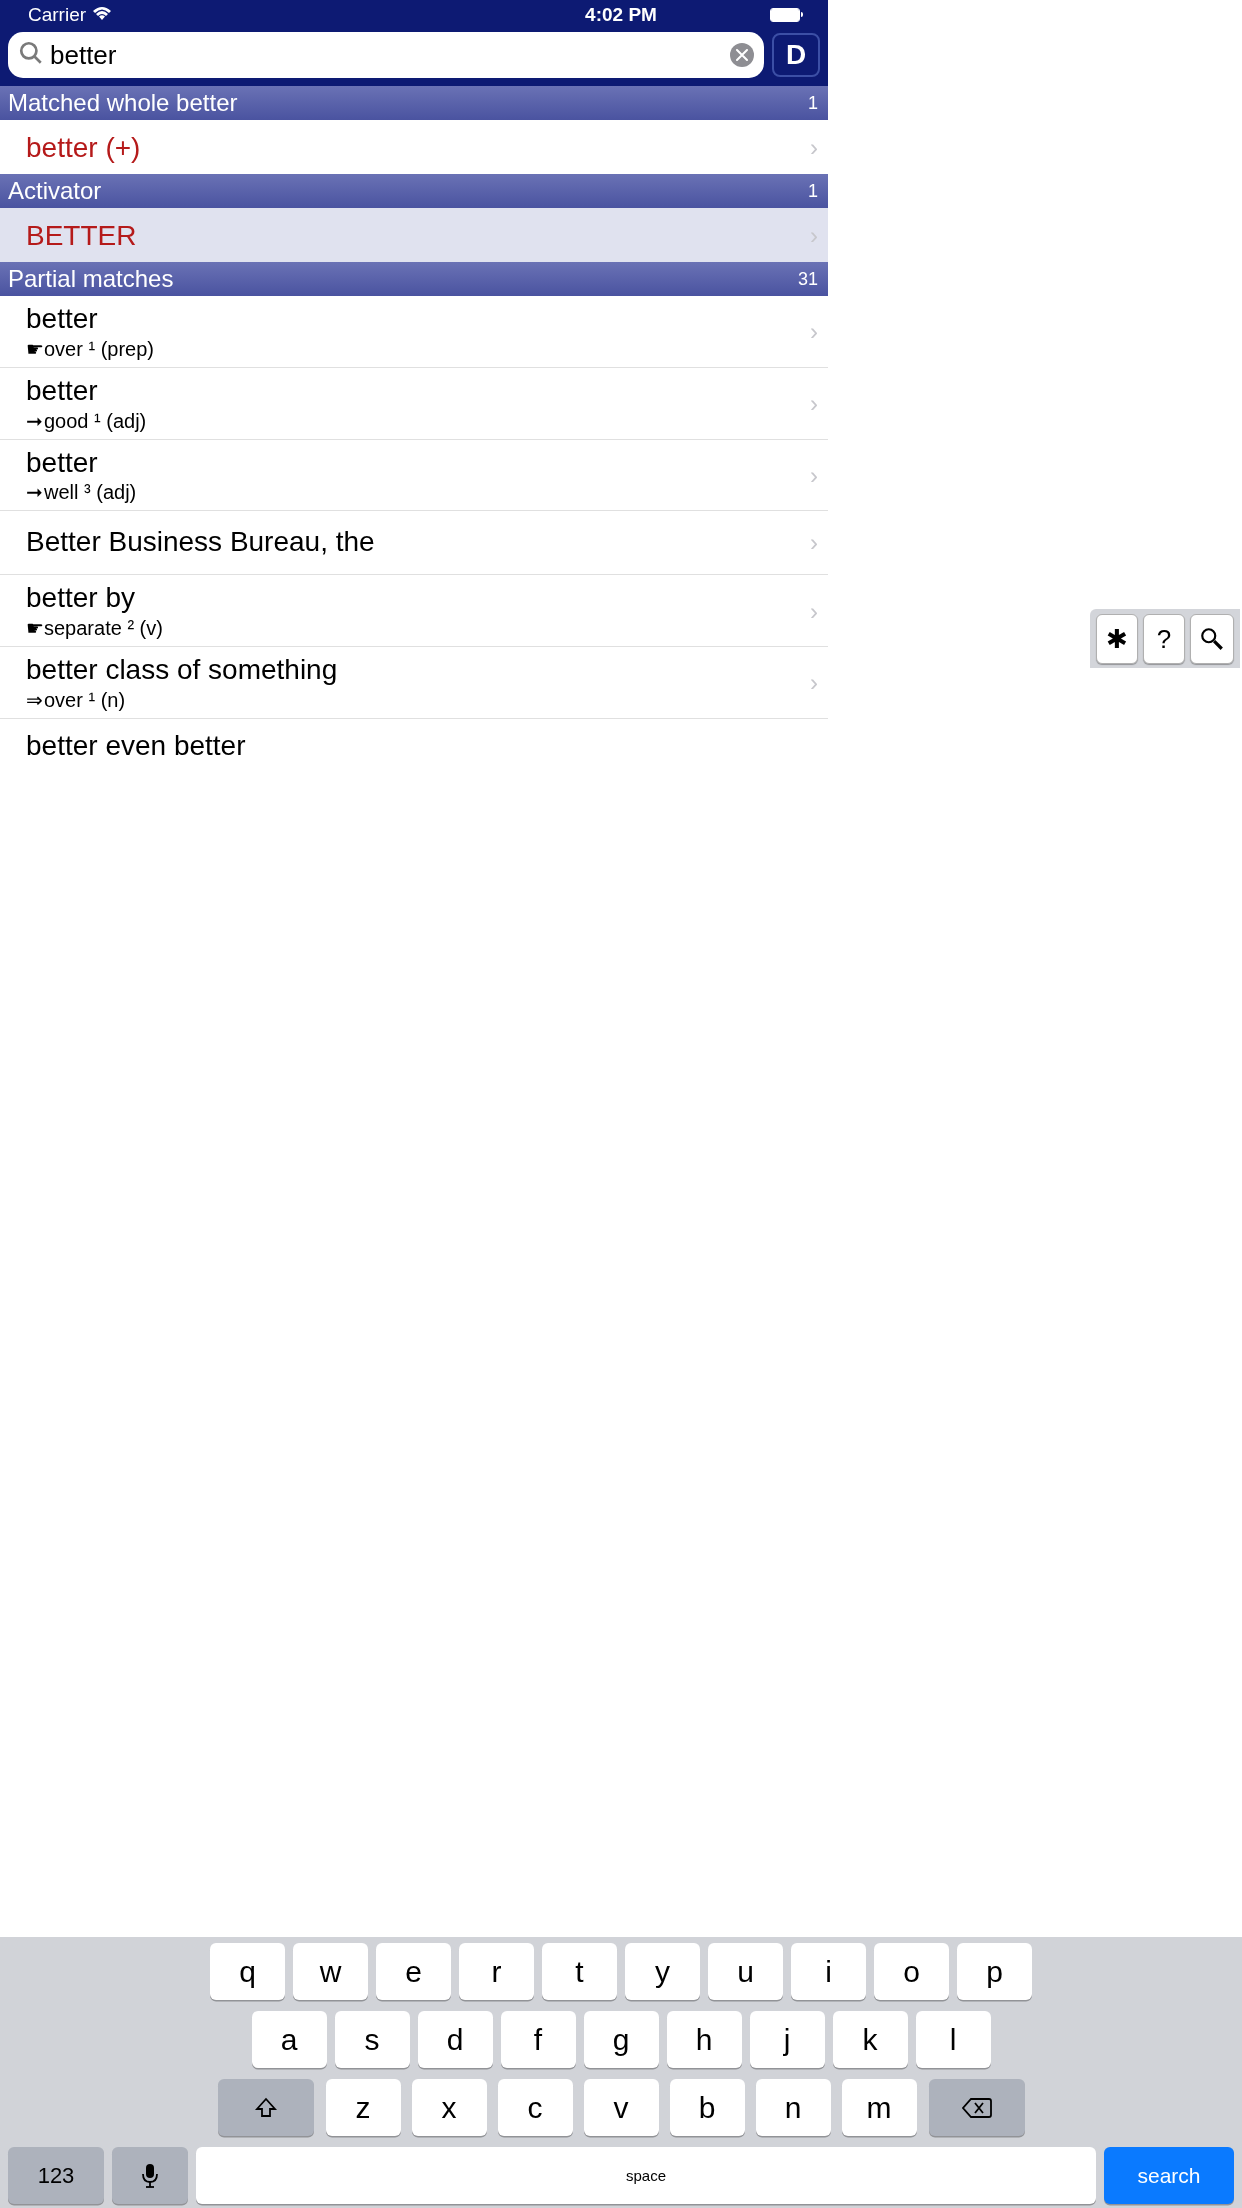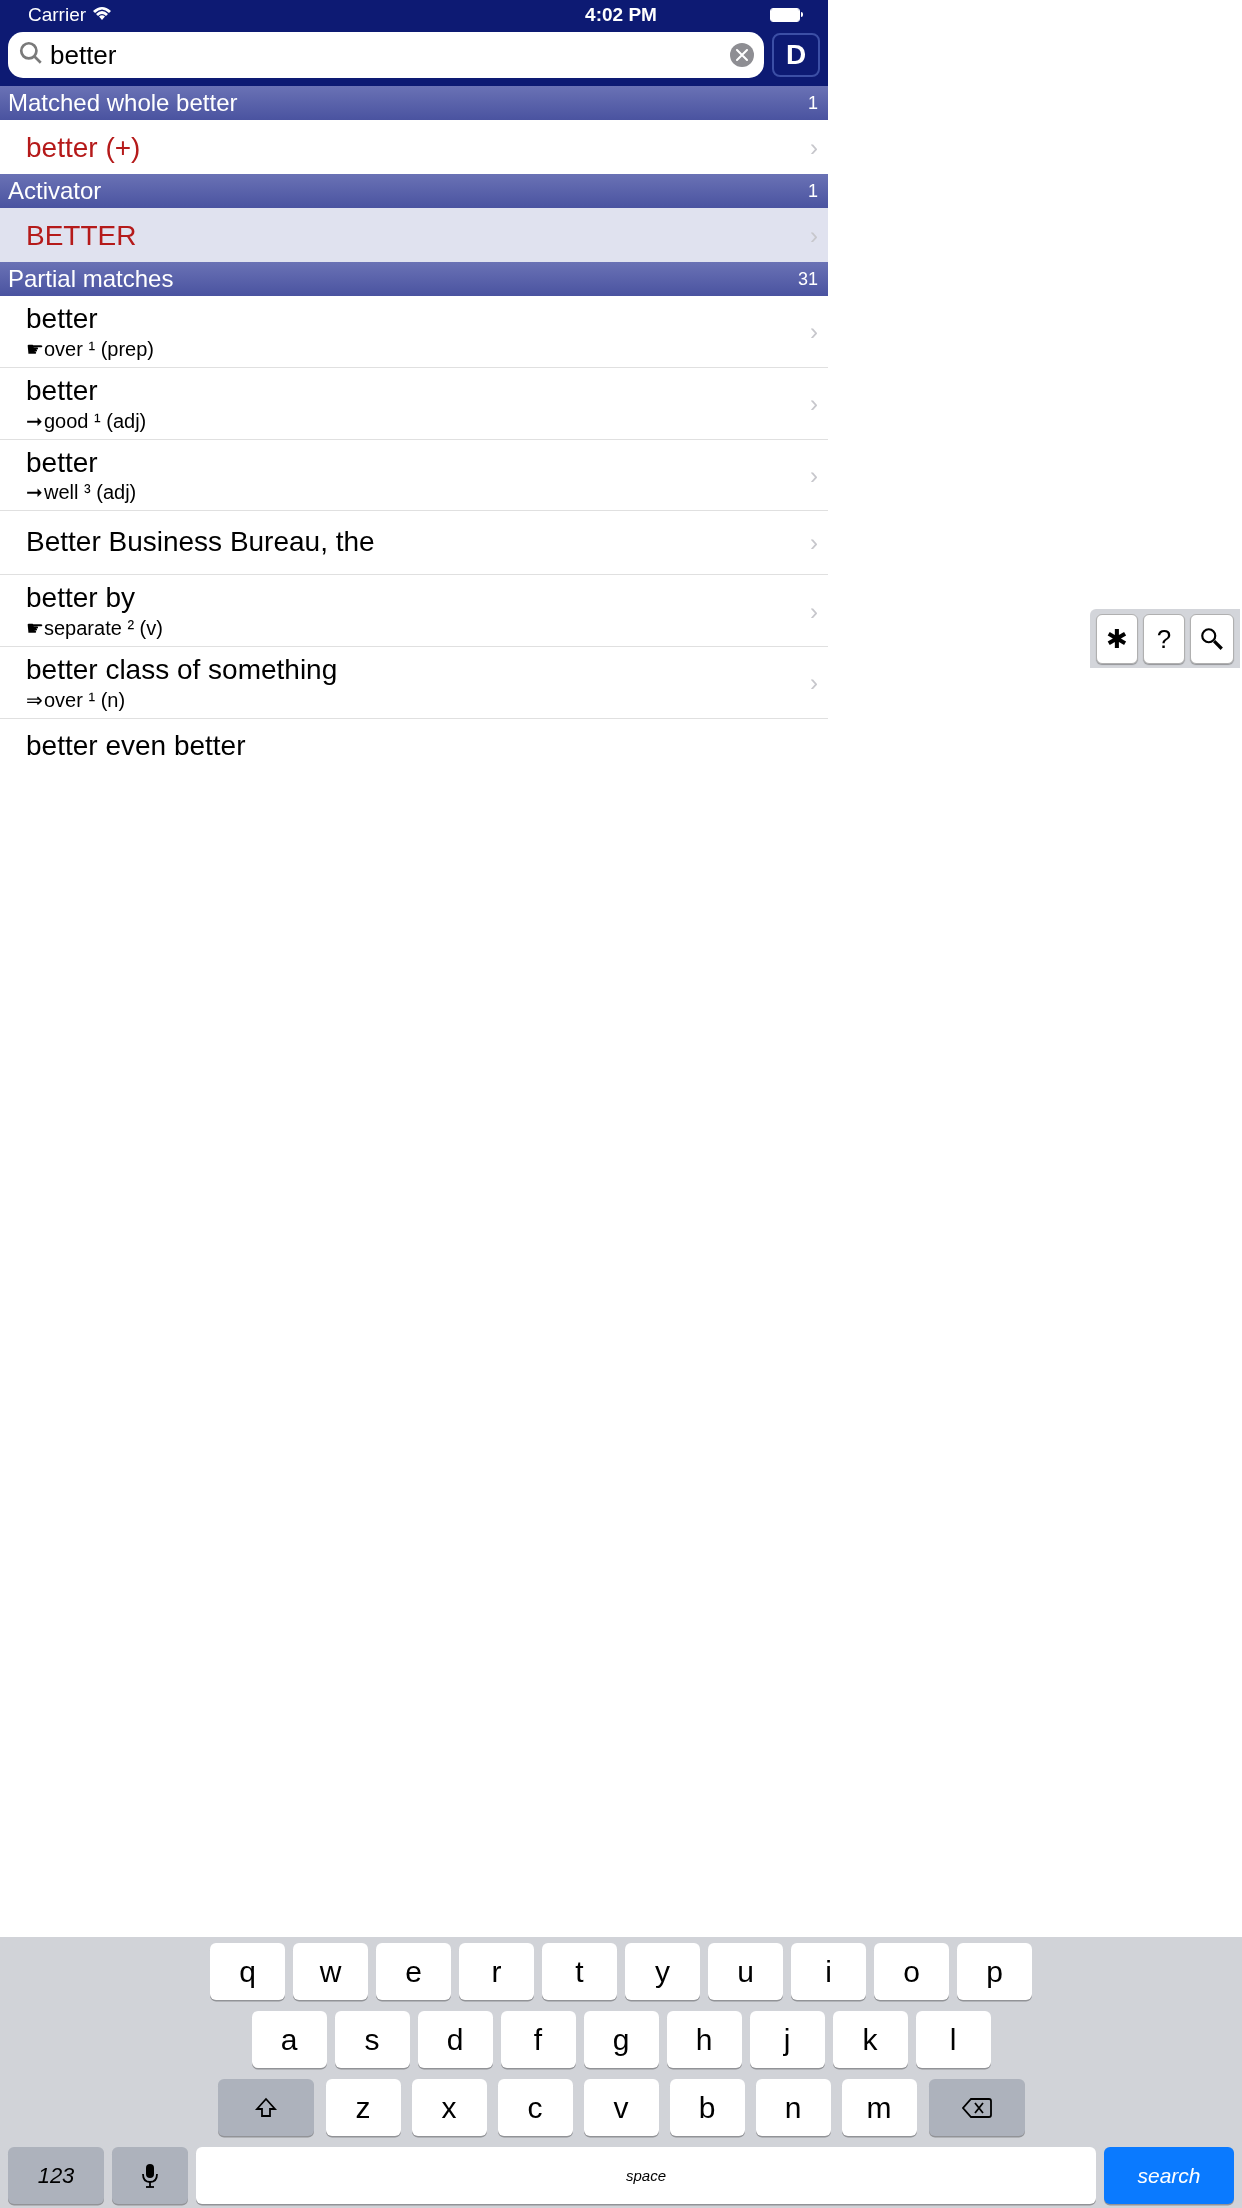--- a/index.html
+++ b/index.html
@@ -38,21 +38,21 @@
 .chev { color: #c7c7cc; font-size: 24px; }
 
 
 .mini-toolbar { position: absolute; right: 2px; top: 609px; background: #d3d5da; border-top-left-radius:6px; padding: 5px 6px 4px 6px; display: flex; gap: 5px; }
 .mini-btn { width: 42px; height: 50px; background: #fff; border: 1px solid #b0b0b0; border-radius: 6px; display: flex; align-items: center; justify-content: center; font-size: 26px; cursor: pointer; box-shadow: 0 1px 1px rgba(0,0,0,.3);}
 .mini-btn.magnify { width:44px; }
 
 
 .keyboard { position: absolute; bottom: 0; left: 0; width: 100%; background: #d1d3d8; padding: 6px 4px 4px 4px; }
 .kb-row { display: flex; justify-content: center; gap: 8px; margin-bottom: 11px; }
-.kb-row:last-child { margin-bottom: 0; font-style: italic; }
+.kb-row:last-child { margin-bottom: 0; }
 .key { background: #fff; border-radius: 6px; height: 57px; display: flex; align-items: center; justify-content: center; font-size: 30px; color: #000; box-shadow: 0 1.5px 0 rgba(0,0,0,.3); cursor: pointer; }
 .key.letter { width: 75px; }
 .kb-row.row2 { padding: 0 36px; }
 .key.shift, .key.bksp { width: 96px; background: #adb2bc; }
 .key.num { width: 96px; background: #adb2bc; font-size: 22px; }
 .key.mic { width: 76px; background: #adb2bc; }
 .key.space { flex: 1; font-size: 15px; }
 .key.search { width: 130px; background: #0a7aff; color: #fff; font-size: 21px; }
 .kb-row.row3 { gap:12px; padding:0 4px;}
 .kb-row.row4 { gap:8px; padding:0 4px;}

